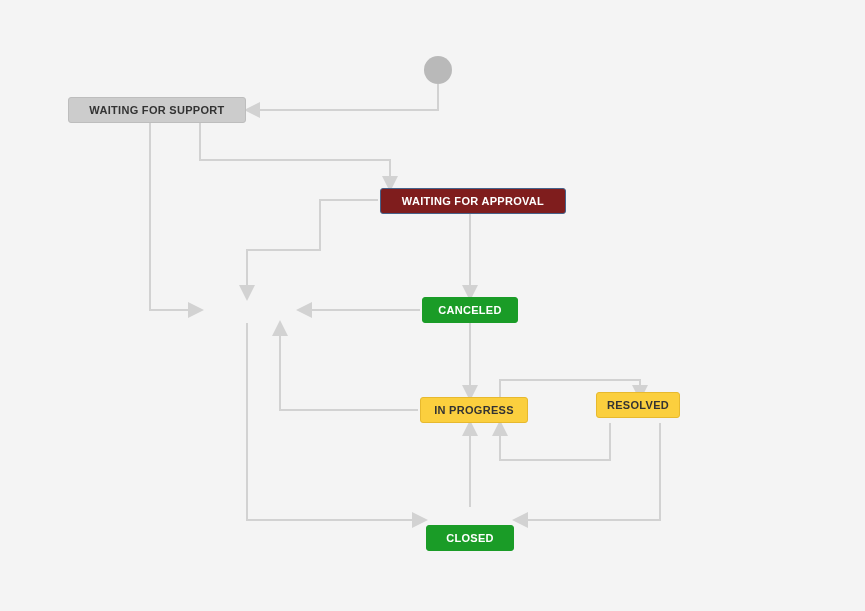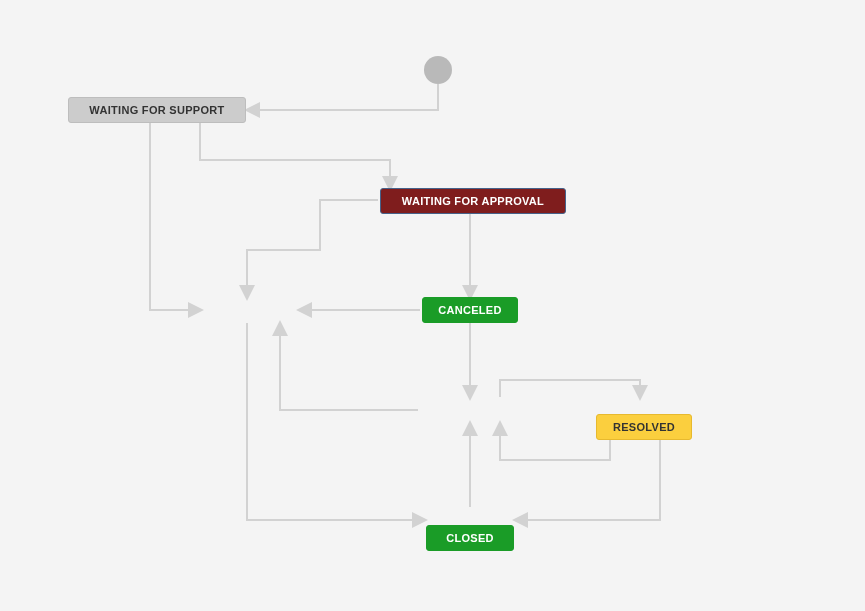--- a/index.html
+++ b/index.html
@@ -104,22 +104,25 @@
 
   <div class="node blue" style="left:380px; top:188px; width:186px; height:26px;">
     <span>WAITING FOR APPROVAL</span>
   </div>
 
 
   <div class="node green" style="left:422px; top:297px; width:96px; height:26px;">
     <span>CANCELED</span>
   </div>
 
+  <div class="node yellow" style="left:420px; top:397px; width:108px; height:26px;">
+    <span>IN PROGRESS</span>
+  </div>
 
-  <div class="node yellow" style="left:596px; top:414px; width:96px; height:26px;">
+  <div class="node yellow" style="left:596px; top:392px; width:84px; height:26px;">
     <span>RESOLVED</span>
   </div>
 
   <div class="node green" style="left:426px; top:525px; width:88px; height:26px;">
     <span>CLOSED</span>
   </div>
 
 </div>
 
 </body></html>

